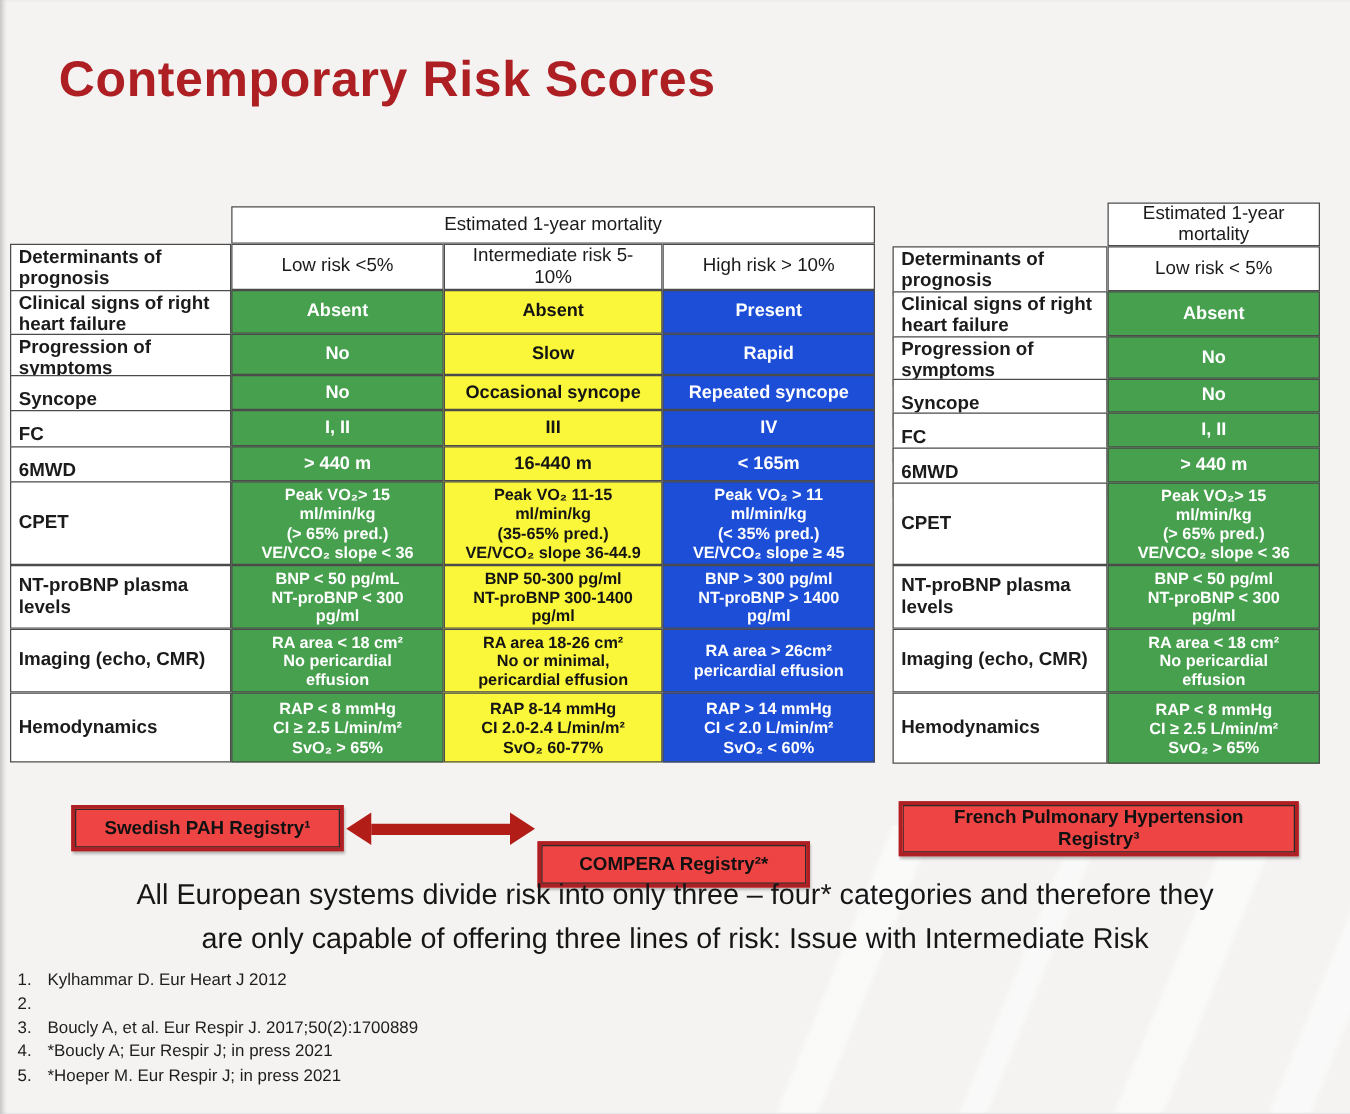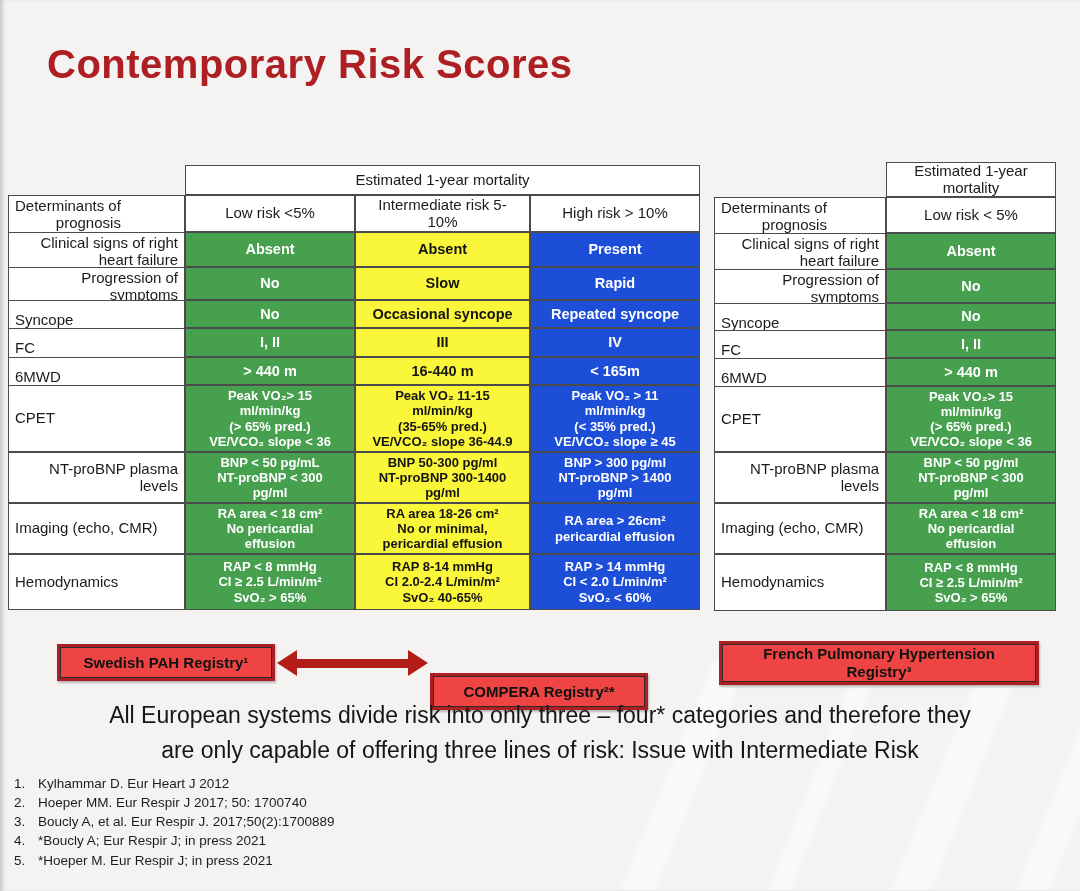--- a/index.html
+++ b/index.html
@@ -28,21 +28,21 @@
   .right-table{left:714px;top:162px;grid-template-columns:172px 170px;
     grid-template-rows:35px 36px 36px 34px 27px 28px 28px 66px 51px 51px 57px;}
   .cell{
     box-sizing:border-box;border:1px solid #4b4b4b;background:#fff;
     display:flex;align-items:center;justify-content:center;
     font-size:15px;color:#1b1b1b;line-height:1.12;text-align:center;
     overflow:hidden;
   }
   .ghost{border:none;background:transparent;}
   .span3{grid-column:2/5;}
-  .label{justify-content:flex-start;text-align:right;padding:19px 6px;}
+  .label{justify-content:flex-start;text-align:left;padding:19px 6px;font-weight:bold;}
   .head{white-space:pre-line;}
   .value{font-weight:bold;font-size:14.5px;white-space:pre-line;padding:1px 2px;}
   .value.small{font-size:13px;line-height:1.16;}
   .green{background:#47a04e;color:#fff;}
   .yellow{background:#faf639;color:#141414;}
   .red{background:#1d4ed8;color:#fff;}
   
   .regbox{
     position:absolute;box-sizing:border-box;background:#ef4444;
     border:3px solid #ad1f23;box-shadow:inset 0 0 0 1px #2b2b2b, 1px 2px 2px rgba(0,0,0,.25);
@@ -152,21 +152,21 @@
 No or minimal,
 pericardial effusion</div>
       <div class="cell value red small">RA area &gt; 26cm²
 pericardial effusion</div>
       <div class="cell label">Hemodynamics</div>
       <div class="cell value green small">RAP &lt; 8 mmHg
 CI ≥ 2.5 L/min/m²
 SvO₂ &gt; 65%</div>
       <div class="cell value yellow small">RAP 8-14 mmHg
 CI 2.0-2.4 L/min/m²
-SvO₂ 40-65%</div>
+SvO₂ 60-77%</div>
       <div class="cell value red small">RAP &gt; 14 mmHg
 CI &lt; 2.0 L/min/m²
 SvO₂ &lt; 60%</div>
     </div>
 
   <div class="rtable right-table">
     <div class="cell ghost"></div>
     <div class="cell head">Estimated 1-year
 mortality</div>
     <div class="cell label head">Determinants of
@@ -215,21 +215,20 @@
   <div class="statement">All European systems divide risk into only three – four* categories and therefore they
 are only capable of offering three lines of risk: Issue with Intermediate Risk</div>
 
   <div class="refs">
       <div class="ref-item">
         <div class="ref-num">1.</div>
         <div class="ref-text">Kylhammar D. Eur Heart J 2012</div>
       </div>
       <div class="ref-item">
         <div class="ref-num">2.</div>
-        <div class="ref-text">Hoeper MM. Eur Respir J 2017; 50: 1700740</div>
       </div>
       <div class="ref-item">
         <div class="ref-num">3.</div>
         <div class="ref-text">Boucly A, et al. Eur Respir J. 2017;50(2):1700889</div>
       </div>
       <div class="ref-item">
         <div class="ref-num">4.</div>
         <div class="ref-text">*Boucly A; Eur Respir J; in press 2021</div>
       </div>
       <div class="ref-item">

